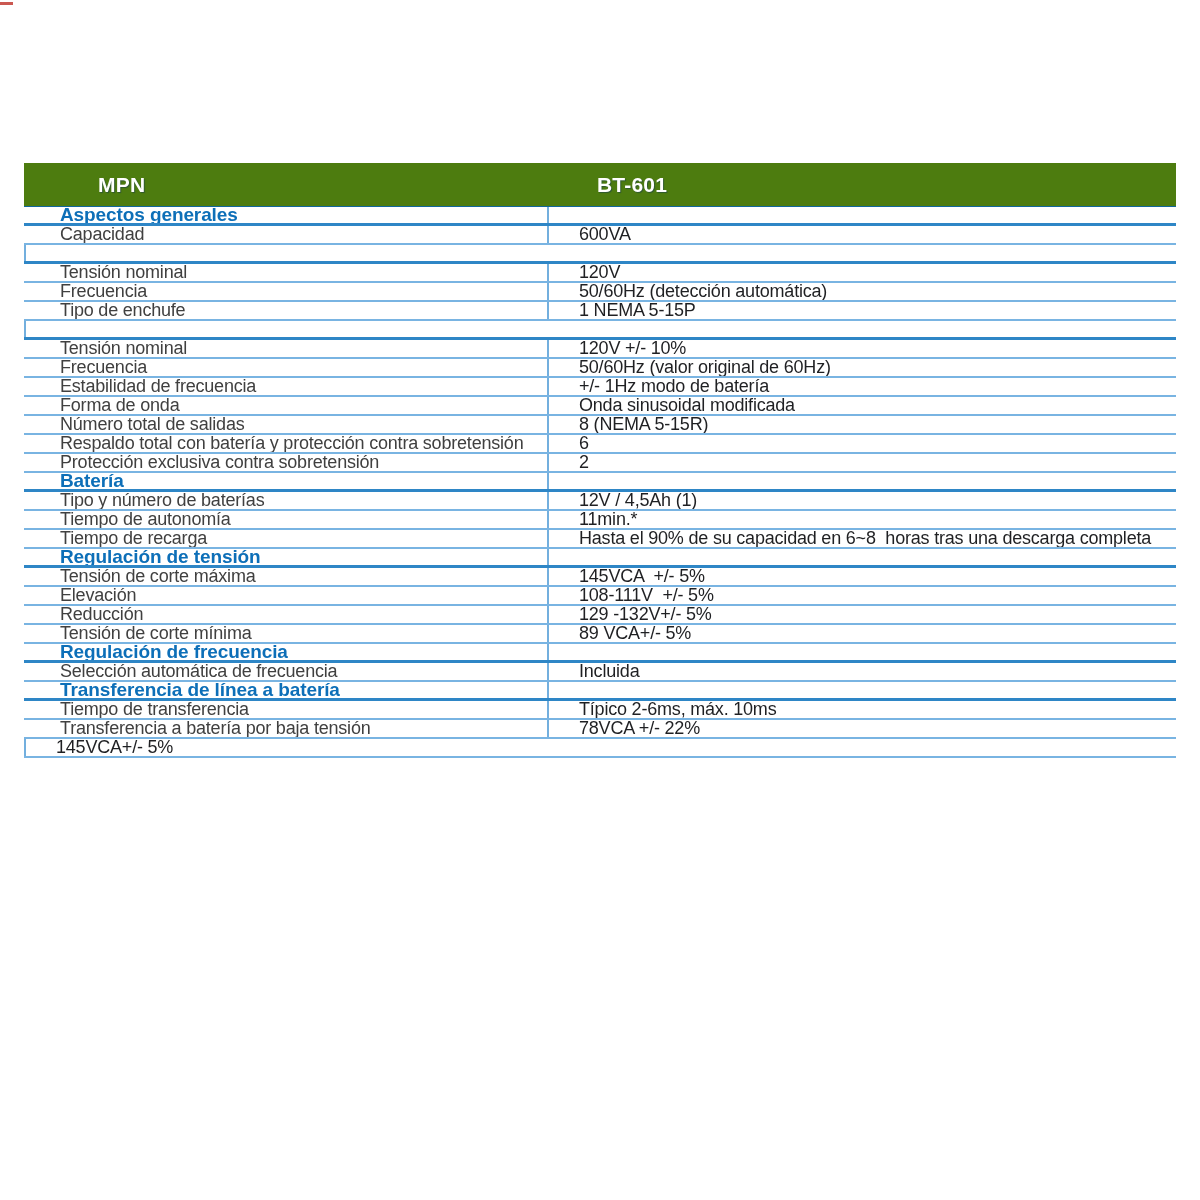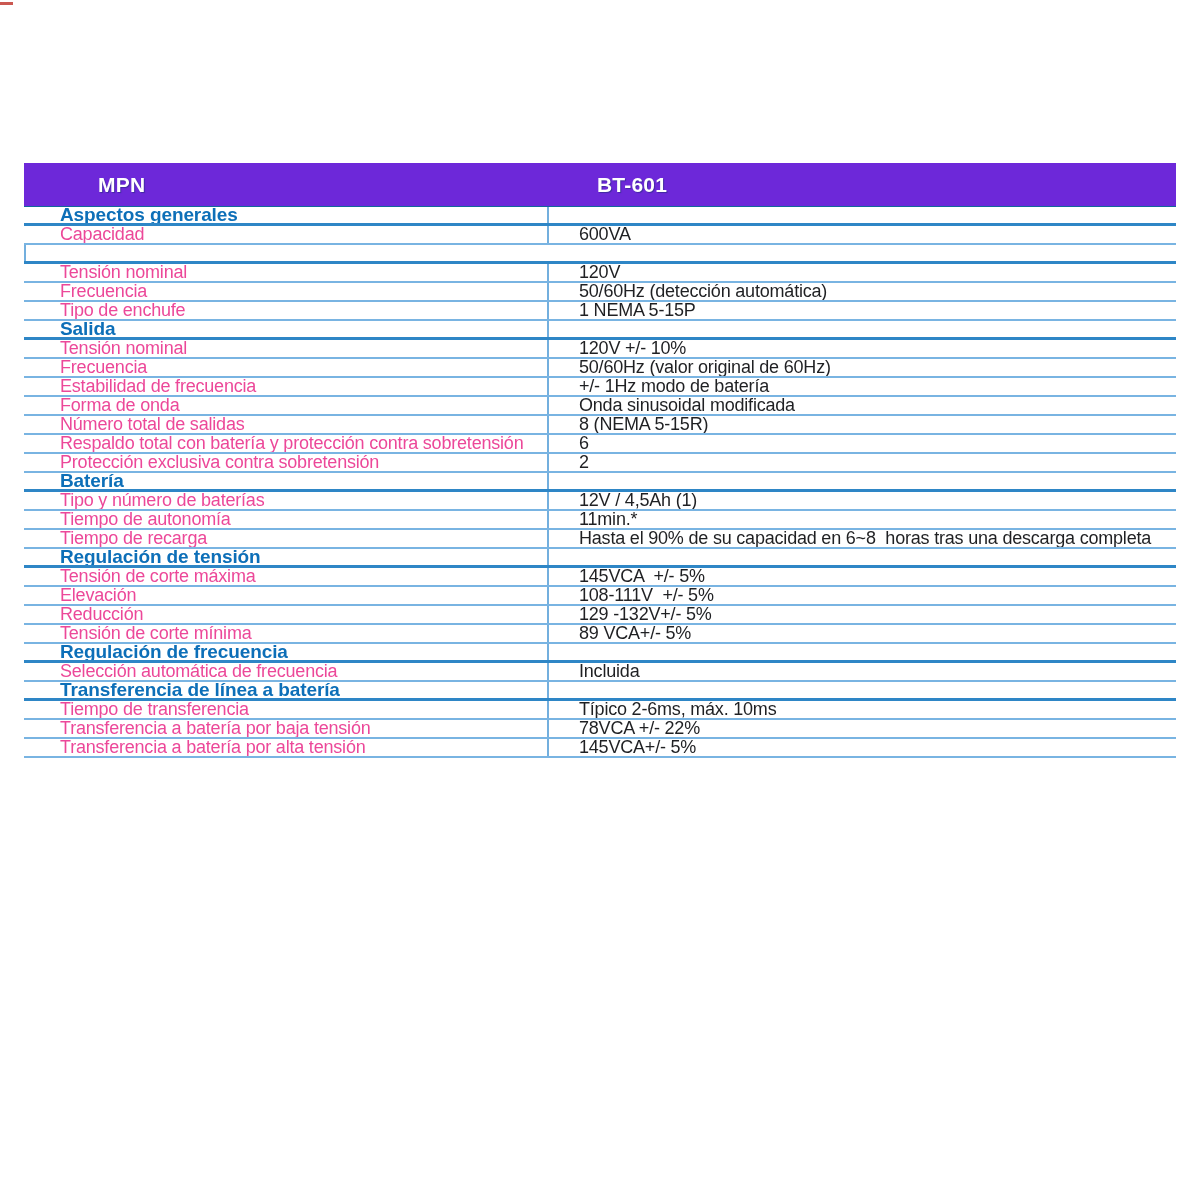--- a/index.html
+++ b/index.html
@@ -25,21 +25,21 @@
   }
   .spec-table {
     position: absolute;
     left: 24px;
     top: 163px;
     width: 1152px;
   }
   .thead {
     display: flex;
     height: 43px;
-    background: #6d28d9;
+    background: #4d7c0f;
     border-bottom: 1px solid #11679c;
   }
   .th {
     color: #ffffff;
     font-weight: bold;
     font-size: 21px;
     display: flex;
     align-items: center;
     box-sizing: border-box;
     text-shadow: 1px 1px 1px rgba(8, 45, 90, 0.45);
@@ -60,21 +60,21 @@
   .cell {
     display: flex;
     align-items: center;
     box-sizing: border-box;
   }
   .cell.label {
     width: 523px;
     padding-left: 36px;
     font-size: 18px;
     letter-spacing: -0.2px;
-    color: #ec4899;
+    color: #404040;
     white-space: nowrap;
     overflow: hidden;
   }
   .row.section .cell.label {
     color: #0d6fb8;
     font-weight: bold;
     font-size: 19px;
     letter-spacing: -0.1px;
   }
   .cell.value {
@@ -116,21 +116,20 @@
       </div>
       <div class="row data">
         <div class="cell label">Frecuencia</div>
         <div class="cell value">50/60Hz (detección automática)</div>
       </div>
       <div class="row data">
         <div class="cell label">Tipo de enchufe</div>
         <div class="cell value">1 NEMA 5-15P</div>
       </div>
       <div class="row section">
-        <div class="cell label">Salida</div>
         <div class="cell value"></div>
       </div>
       <div class="row data">
         <div class="cell label">Tensión nominal</div>
         <div class="cell value">120V +/- 10%</div>
       </div>
       <div class="row data">
         <div class="cell label">Frecuencia</div>
         <div class="cell value">50/60Hz (valor original de 60Hz)</div>
       </div>
@@ -204,17 +203,16 @@
       </div>
       <div class="row data">
         <div class="cell label">Tiempo de transferencia</div>
         <div class="cell value">Típico 2-6ms, máx. 10ms</div>
       </div>
       <div class="row data">
         <div class="cell label">Transferencia a batería por baja tensión</div>
         <div class="cell value">78VCA +/- 22%</div>
       </div>
       <div class="row data">
-        <div class="cell label">Transferencia a batería por alta tensión</div>
         <div class="cell value">145VCA+/- 5%</div>
       </div>
     </div>
 </div>
 
 </body></html>

